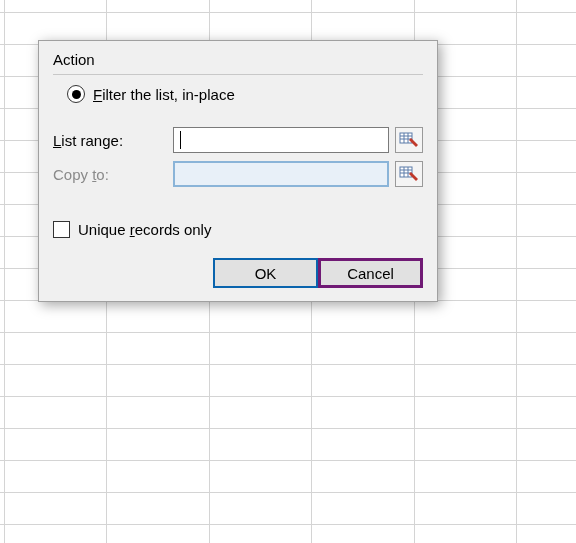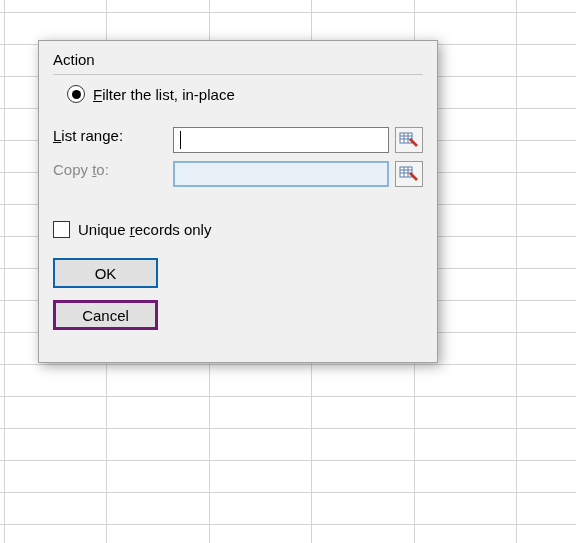--- a/index.html
+++ b/index.html
@@ -60,21 +60,21 @@
       display: flex;
       align-items: center;
       justify-content: center;
       font-size: 20px;
       color: #000;
       cursor: default;
     }
     .title-btn.help { font-size: 22px; font-weight: 400; }
     .title-btn.close svg { width: 16px; height: 16px; }
     .dialog-body {
-      padding: 10px 14px 32px 14px;
+      padding: 10px 14px 13px 14px;
       background: #f0f0f0;
     }
     .group-label {
       color: #000;
       margin-bottom: 6px;
       font-size: 15px;
     }
     .radio-row {
       display: flex;
       align-items: center;
@@ -97,20 +97,21 @@
       border-radius: 50%;
       background: #000;
     }
     .group-divider {
       border: none;
       border-top: 1px solid #c8c8c8;
       margin: 2px 0 10px 0;
     }
     .form-row {
       display: flex;
+      align-items: center;
       margin: 8px 0;
     }
     .form-label {
       width: 120px;
       color: #000;
     }
     .form-label.disabled { color: #8a8a8a; }
     .form-input {
       flex: 1;
       height: 26px;
@@ -151,23 +152,22 @@
     }
     .checkbox {
       width: 17px;
       height: 17px;
       border: 1.5px solid #333;
       background: #fff;
     }
     .button-row {
       display: flex;
       justify-content: flex-end;
-      gap: 12px;
+      gap: 0;
       margin-top: 20px;
-      flex-direction: column;
     }
     .btn {
       width: 105px;
       height: 30px;
       border: 3px solid #701a75;
       background: #e1e1e1;
       display: flex;
       align-items: center;
       justify-content: center;
       font-size: 15px;

